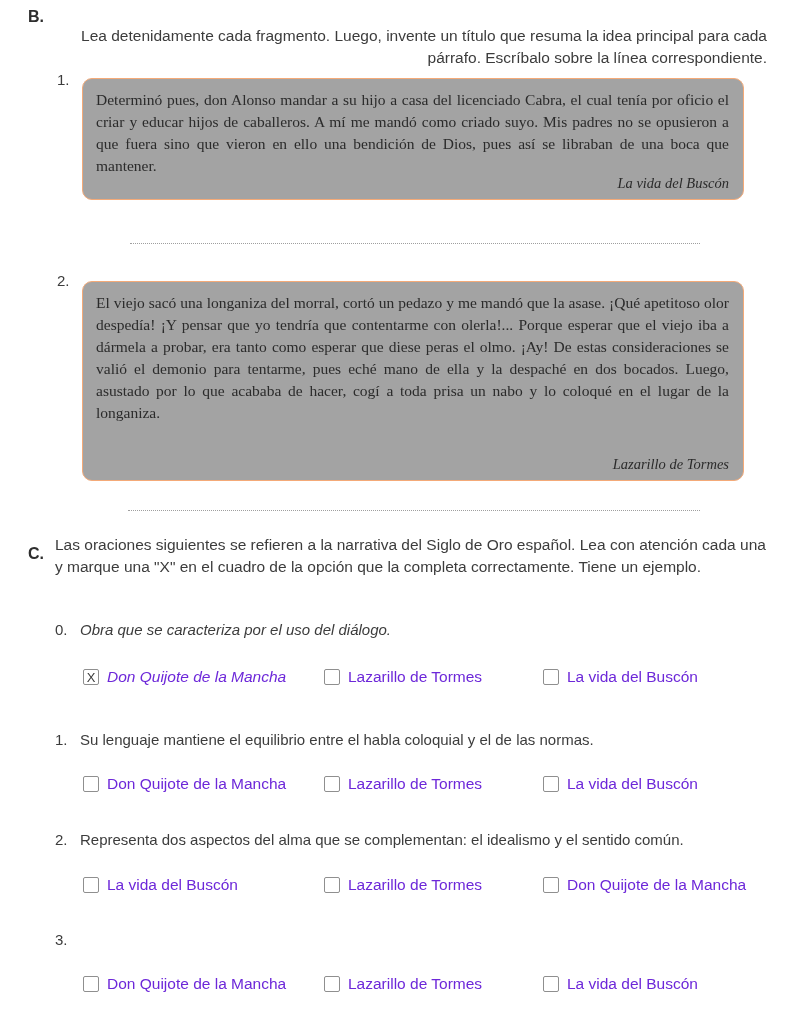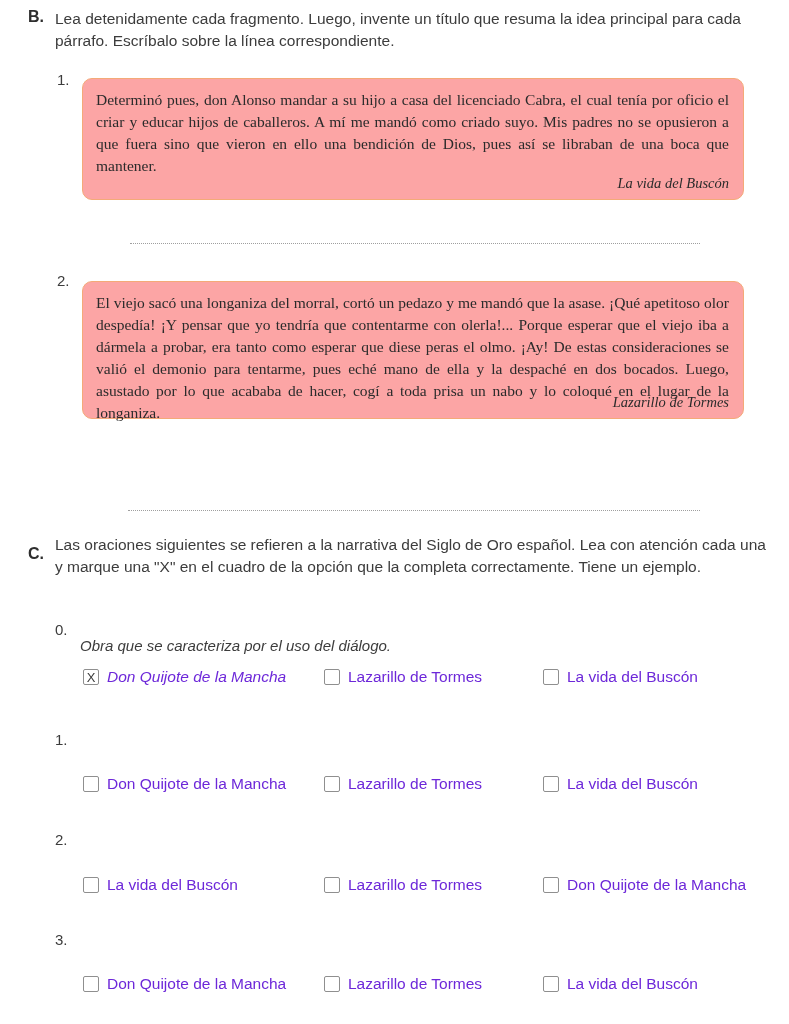--- a/index.html
+++ b/index.html
@@ -16,21 +16,21 @@
     font-weight:bold; font-size:16px; color:#2e2e2e;
   }
   .sec-instr {
     font-size:15.5px; line-height:22px; color:#3c3c3c;
     text-align:left;
   }
   .frag-num { font-size:15px; color:#3c3c3c; }
   .frag-box {
     border:1.5px solid #F4AA78;
     border-radius:10px;
-    background:#fca5a5;
+    background:#a3a3a3;
     box-sizing:border-box;
     padding:10px 14px 8px 13px;
   }
   .frag-text {
     font-family:"Liberation Serif", serif;
     font-size:15.5px; line-height:22px; color:#2b2b2b;
     text-align:justify;
   }
   .frag-source {
     position:absolute; right:14px; bottom:7px;
@@ -55,75 +55,77 @@
   .opt-label {
     margin-left:8px; font-size:15.5px; color:#6d28d9; white-space:nowrap;
   }
 </style>
 </head>
 <body>
 
 <div class="page">
 
   <div class="abs sec-letter" style="top:8px; left:28px;">B.</div>
-  <div class="abs sec-instr" style="top:8px; left:55px; width:712px;">Lea detenidamente cada fragmento. Luego, invente un título que resuma la idea principal para cada párrafo. Escríbalo sobre la línea correspondiente.</div>
+  <div class="abs sec-instr" style="top:25px; left:55px; width:712px;text-align:right;">Lea detenidamente cada fragmento. Luego, invente un título que resuma la idea principal para cada párrafo. Escríbalo sobre la línea correspondiente.</div>
 
   <div class="abs frag-num" style="top:71px; left:57px;">1.</div>
   <div class="abs frag-box" style="top:78px; left:82px; width:662px; height:122px;">
     <div class="frag-text">Determinó pues, don Alonso mandar a su hijo a casa del licenciado Cabra, el cual tenía por oficio el criar y educar hijos de caballeros. A mí me mandó como criado suyo. Mis padres no se opusieron a que fuera sino que vieron en ello una bendición de Dios, pues así se libraban de una boca que mantener.</div>
     <div class="frag-source">La vida del Buscón</div>
   </div>
 
   <div class="abs answer-line" style="top:243px; left:130px; width:570px;"></div>
 
   <div class="abs frag-num" style="top:272px; left:57px;">2.</div>
-  <div class="abs frag-box" style="top:281px; left:82px; width:662px; height:138px;">
+  <div class="abs frag-box" style="top:281px; left:82px; width:662px; height:200px;">
     <div class="frag-text">El viejo sacó una longaniza del morral, cortó un pedazo y me mandó que la asase. ¡Qué apetitoso olor despedía! ¡Y pensar que yo tendría que contentarme con olerla!... Porque esperar que el viejo iba a dármela a probar, era tanto como esperar que diese peras el olmo. ¡Ay! De estas consideraciones se valió el demonio para tentarme, pues eché mano de ella y la despaché en dos bocados. Luego, asustado por lo que acababa de hacer, cogí a toda prisa un nabo y lo coloqué en el lugar de la longaniza.</div>
     <div class="frag-source">Lazarillo de Tormes</div>
   </div>
 
   <div class="abs answer-line" style="top:510px; left:128px; width:572px;"></div>
 
   <div class="abs sec-letter" style="top:545px; left:28px;">C.</div>
   <div class="abs sec-instr" style="top:534px; left:55px; width:712px;">Las oraciones siguientes se refieren a la narrativa del Siglo de Oro español. Lea con atención cada una y marque una "X" en el cuadro de la opción que la completa correctamente. Tiene un ejemplo.</div>
 
   <div class="abs item-num" style="top:621px; left:55px;">0.</div>
-  <div class="abs item-sent italic" style="top:621px; left:80px;margin-top:16px;">Obra que se caracteriza por el uso del diálogo.</div>
+  <div class="abs item-sent italic" style="top:621px; left:80px;">Obra que se caracteriza por el uso del diálogo.</div>
   <div class="opts-row" style="top:668px; left:83px; width:680px;">
     <div class="opt" style="left:0;">
       <span class="checkbox">X</span>
       <span class="opt-label italic">Don Quijote de la Mancha</span>
     </div>
     <div class="opt" style="left:241px;">
       <span class="checkbox"></span>
       <span class="opt-label">Lazarillo de Tormes</span>
     </div>
     <div class="opt" style="left:460px;">
       <span class="checkbox"></span>
       <span class="opt-label">La vida del Buscón</span>
     </div>
   </div>
 
   <div class="abs item-num" style="top:731px; left:55px;">1.</div>
+  <div class="abs item-sent" style="top:731px; left:80px;">Su lenguaje mantiene el equilibrio entre el habla coloquial y el de las normas.</div>
   <div class="opts-row" style="top:775px; left:83px; width:680px;">
     <div class="opt" style="left:0;">
       <span class="checkbox"></span>
       <span class="opt-label">Don Quijote de la Mancha</span>
     </div>
     <div class="opt" style="left:241px;">
       <span class="checkbox"></span>
       <span class="opt-label">Lazarillo de Tormes</span>
     </div>
     <div class="opt" style="left:460px;">
       <span class="checkbox"></span>
       <span class="opt-label">La vida del Buscón</span>
     </div>
   </div>
 
   <div class="abs item-num" style="top:831px; left:55px;">2.</div>
+  <div class="abs item-sent" style="top:831px; left:80px;">Representa dos aspectos del alma que se complementan: el idealismo y el sentido común.</div>
   <div class="opts-row" style="top:876px; left:83px; width:680px;">
     <div class="opt" style="left:0;">
       <span class="checkbox"></span>
       <span class="opt-label">La vida del Buscón</span>
     </div>
     <div class="opt" style="left:241px;">
       <span class="checkbox"></span>
       <span class="opt-label">Lazarillo de Tormes</span>
     </div>
     <div class="opt" style="left:460px;">

